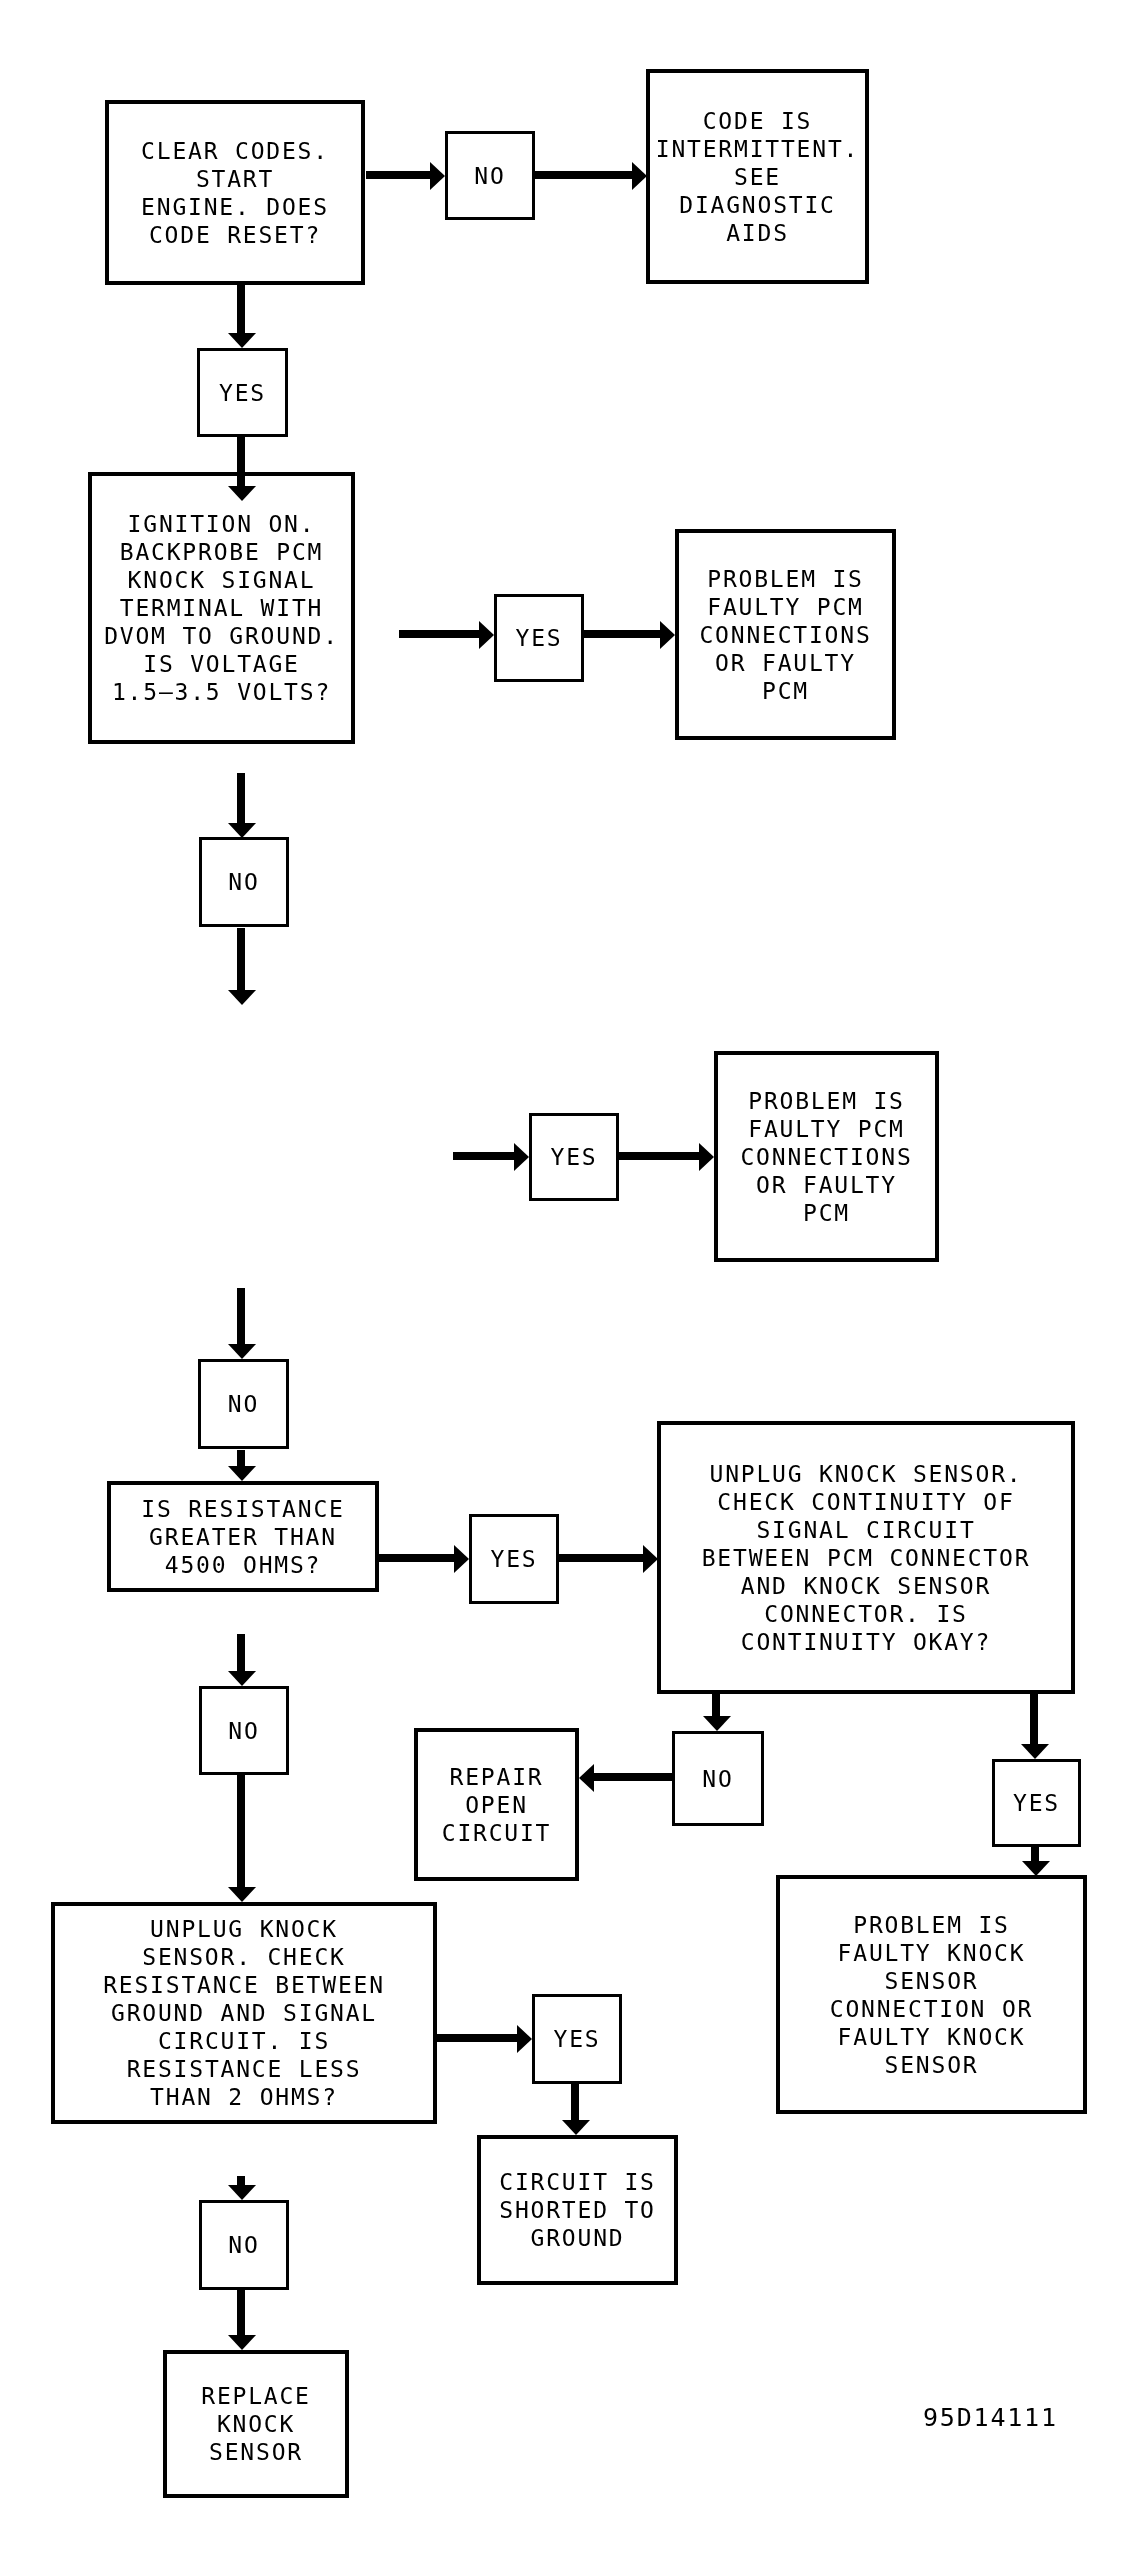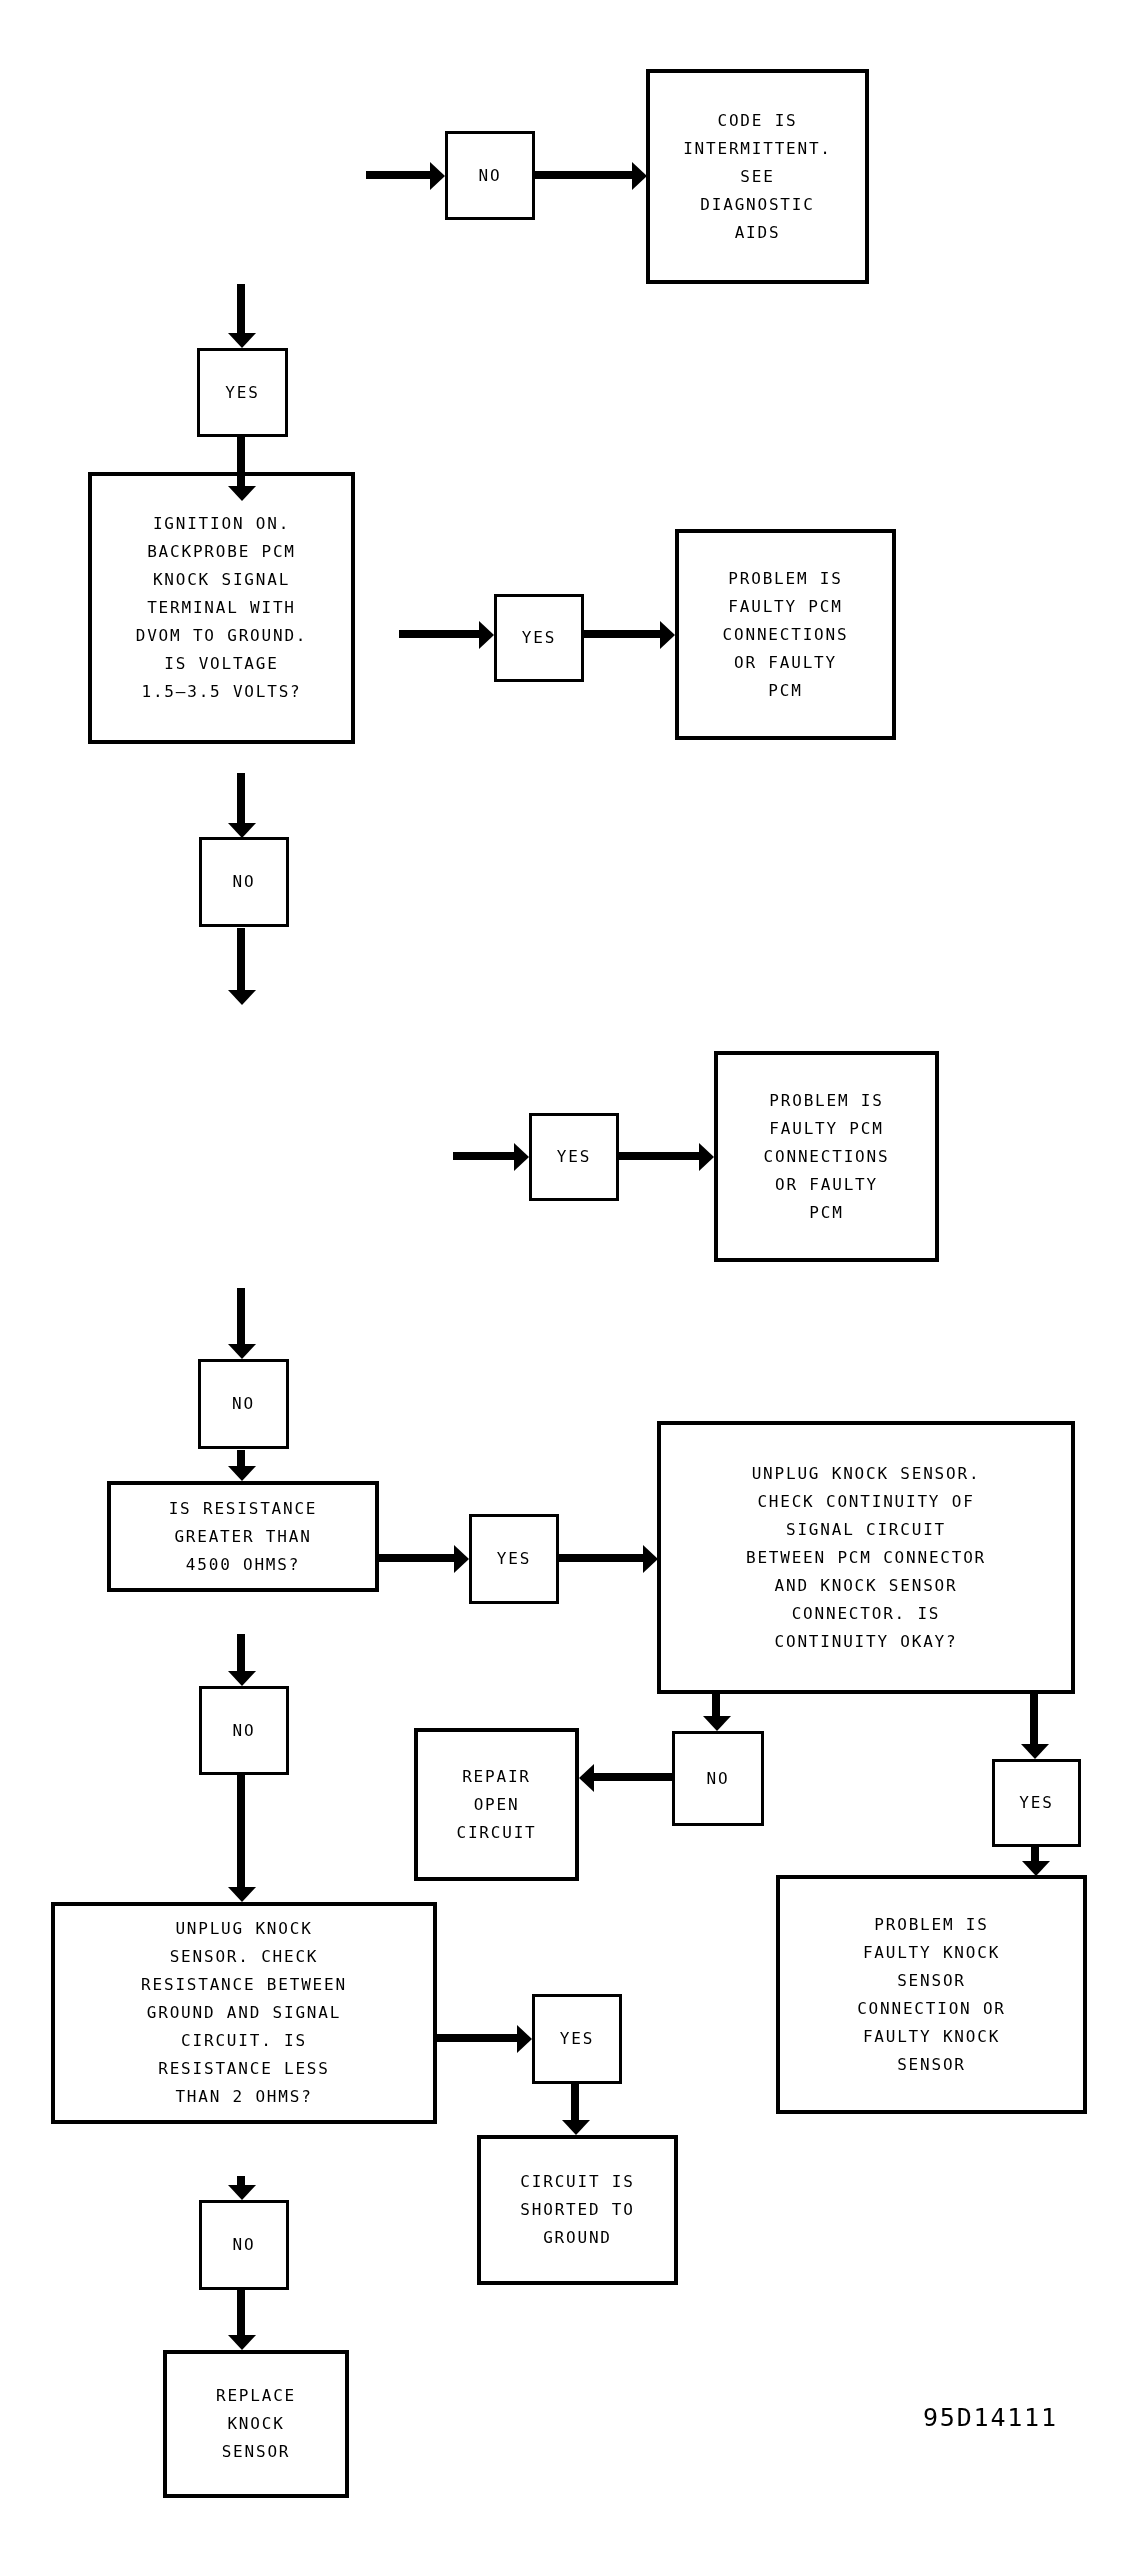--- a/index.html
+++ b/index.html
@@ -16,21 +16,21 @@
     background:#fff;
     display:flex;
     align-items:center;
     justify-content:center;
     text-align:center;
   }
   .node.big   { border:4.6px solid #000; }
   .node.small { border:3.7px solid #000; }
   .node span {
     white-space:pre-line;
-    font-size:16px;
+    font-size:23px;
     line-height:28px;
     letter-spacing:1.8px;
     text-align:center;
   }
   .figcode {
     position:absolute;
     font-size:25px;
     letter-spacing:1.8px;
   }
   
@@ -69,20 +69,26 @@
     border-top:14px solid transparent;
     border-bottom:14px solid transparent;
     border-right:15.7px solid #000;
   }
 </style>
 </head>
 <body>
 
 <div id="canvas">
 
+  <div class="node big" style="left:105px;top:100px;width:260px;height:185px">
+      <span>CLEAR CODES.
+START
+ENGINE. DOES
+CODE RESET?</span>
+    </div>
   <div class="node small" style="left:445px;top:131px;width:90px;height:89px">
       <span>NO</span>
     </div>
   <div class="node big" style="left:646px;top:69px;width:223px;height:215px">
       <span>CODE IS
 INTERMITTENT.
 SEE
 DIAGNOSTIC
 AIDS</span>
     </div>

